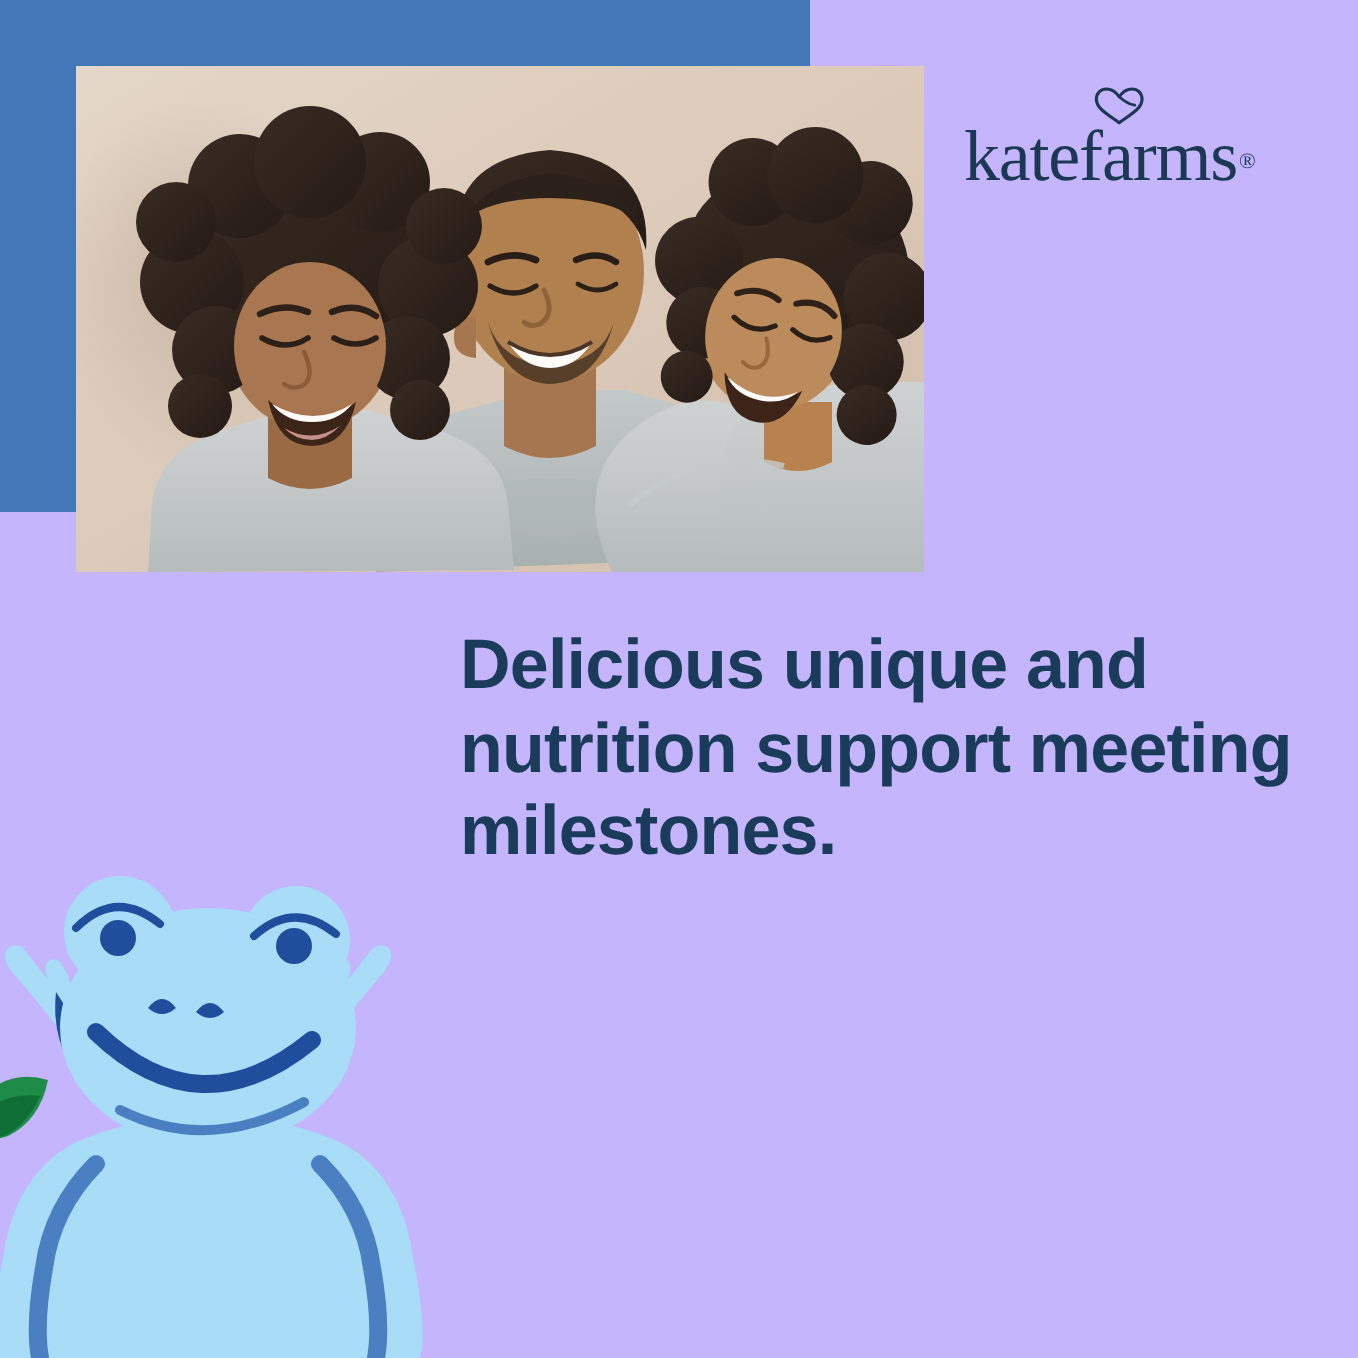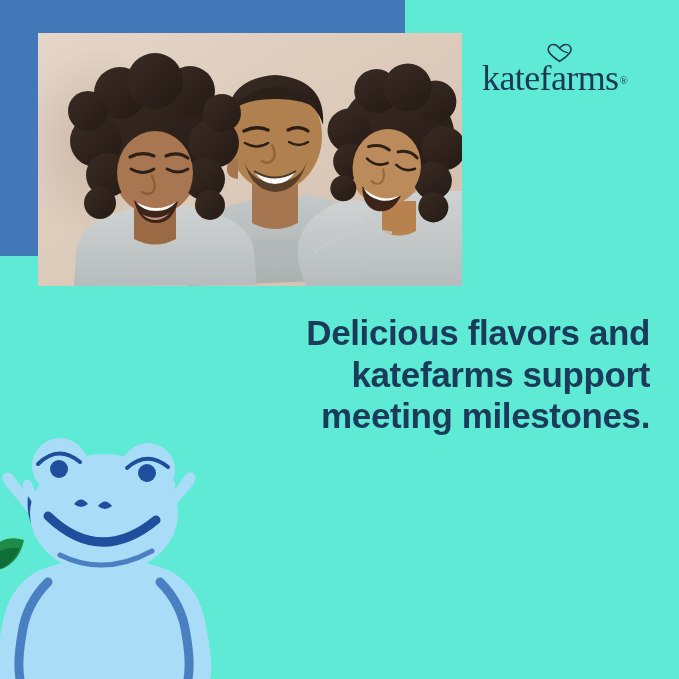--- a/index.html
+++ b/index.html
@@ -9,23 +9,22 @@
     height:679px;
     background:#ffffff;
     font-family:"Liberation Sans", sans-serif;
     overflow:hidden;
   }
 
   .canvas {
     position:relative;
     width:679px;
     height:679px;
-    background:#5eead4;
+    background:#c4b5fd;
     overflow:hidden;
-    text-align:right;
   }
 
   
   .blue-block {
     position:absolute;
     left:0;
     top:0;
     width:405px;
     height:256px;
     background:#4278b8;
@@ -251,21 +250,21 @@
       <span class="logo-heart">
         <svg viewBox="0 0 28 20">
           <path d="M13.6 18.4 C8.6 14.6 2.2 11.6 2.2 6.6 C2.2 3.4 4.6 1.5 7.2 1.5 C9.6 1.5 12 3.1 13.6 5.4 C15.2 3.1 17.6 1.5 20 1.5 C22.6 1.5 25 3.4 25 6.6 C25 11.6 18.6 14.6 13.6 18.4 Z" fill="none" stroke="#1d3855" stroke-width="1.6" stroke-linejoin="round"></path>
           <path d="M13.6 5.4 C15.8 7.4 18.6 9.2 21.4 9.6" fill="none" stroke="#1d3855" stroke-width="1.4" stroke-linecap="round"></path>
         </svg>
       </span>
       <span class="logo-text">katefarms</span><span class="logo-reg">®</span>
     </div>
   </div>
 
-  <h1 class="headline">Delicious flavors and katefarms support meeting milestones.</h1>
+  <h1 class="headline">Delicious unique and nutrition support meeting milestones.</h1>
 
 
   <div class="frog">
     <svg viewBox="0 0 232 247">
       <g>
         <path d="M2 118 q14 -16 34 -10 q-4 20 -20 28 q-14 5 -20 -4 Z" fill="#1e8c48"></path>
         <path d="M4 124 q12 -10 28 -8 q-6 14 -18 20 q-10 2 -12 -4 Z" fill="#0f6e35"></path>
       </g>
 
       <path d="M52 96 q-20 -26 -34 -42 q-6 -8 -2 -12 q5 -4 10 3 l10 13 q-3 -8 1 -10 q5 -2 8 6 l6 14 q0 -7 4 -7 q5 0 4 9 l-1 14 Z" fill="#a8dcf7"></path>

